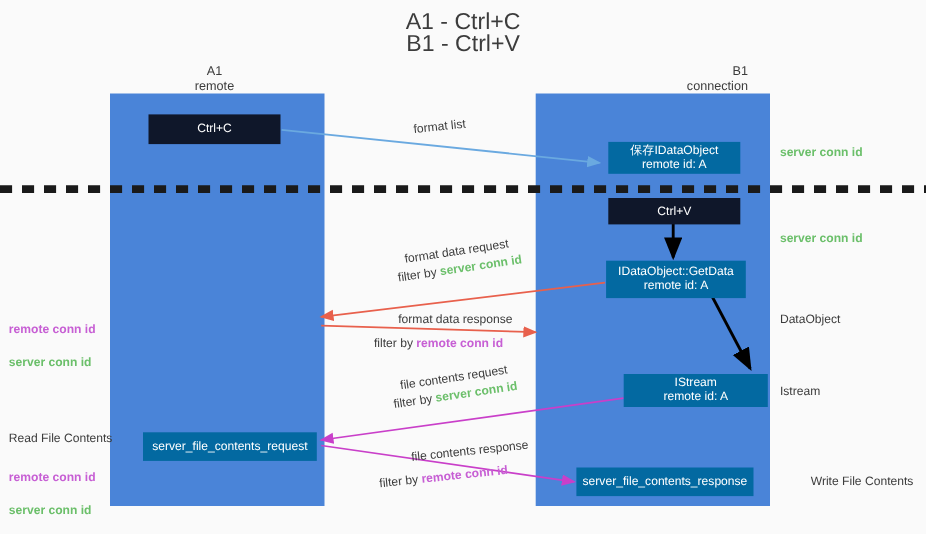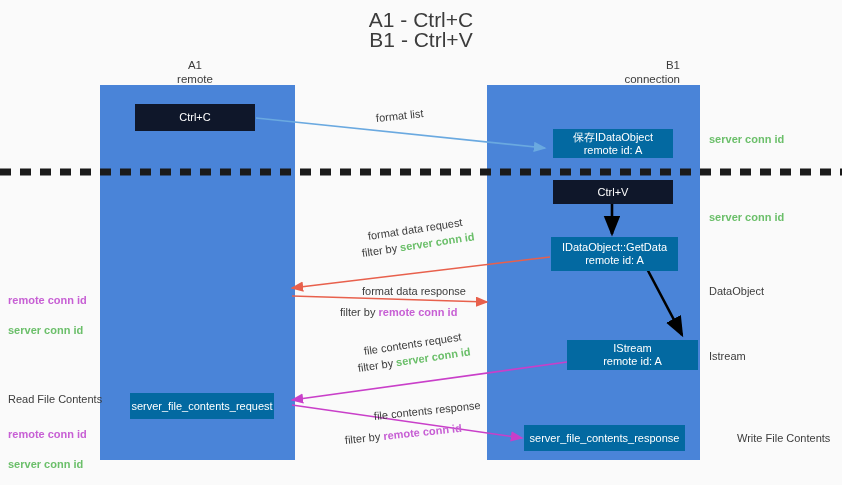--- a/index.html
+++ b/index.html
@@ -144,21 +144,21 @@
   <div class="node green" style="left:553px; top:180px; width:120px; height:24px;">Ctrl+V</div>
 
   <div class="node orange" style="left:551px; top:237px; width:127px; height:34px;">IDataObject::GetData
 remote id: A</div>
 
 
 
   <div class="node orange" style="left:567px; top:340px; width:131px; height:30px;">IStream
 remote id: A</div>
 
-  <div class="node orange" style="left:130px; top:393px; width:144px; height:26px;">server_file_contents_request</div>
+  <div class="node orange" style="left:130px; top:393px; width:158px; height:26px;">server_file_contents_request</div>
 
   <div class="node orange" style="left:524px; top:425px; width:161px; height:26px;">server_file_contents_response</div>
 
   <div class="edge-label rot-neg6" style="left:376px; top:111px;">format list</div>
 
   <div class="edge-label rot-neg" style="left:368px; top:229px;">format data request</div>
   <div class="edge-label rot-neg" style="left:362px; top:246px;">
     <span>filter by </span><span class="tok-server">server conn id</span>
   </div>
 

